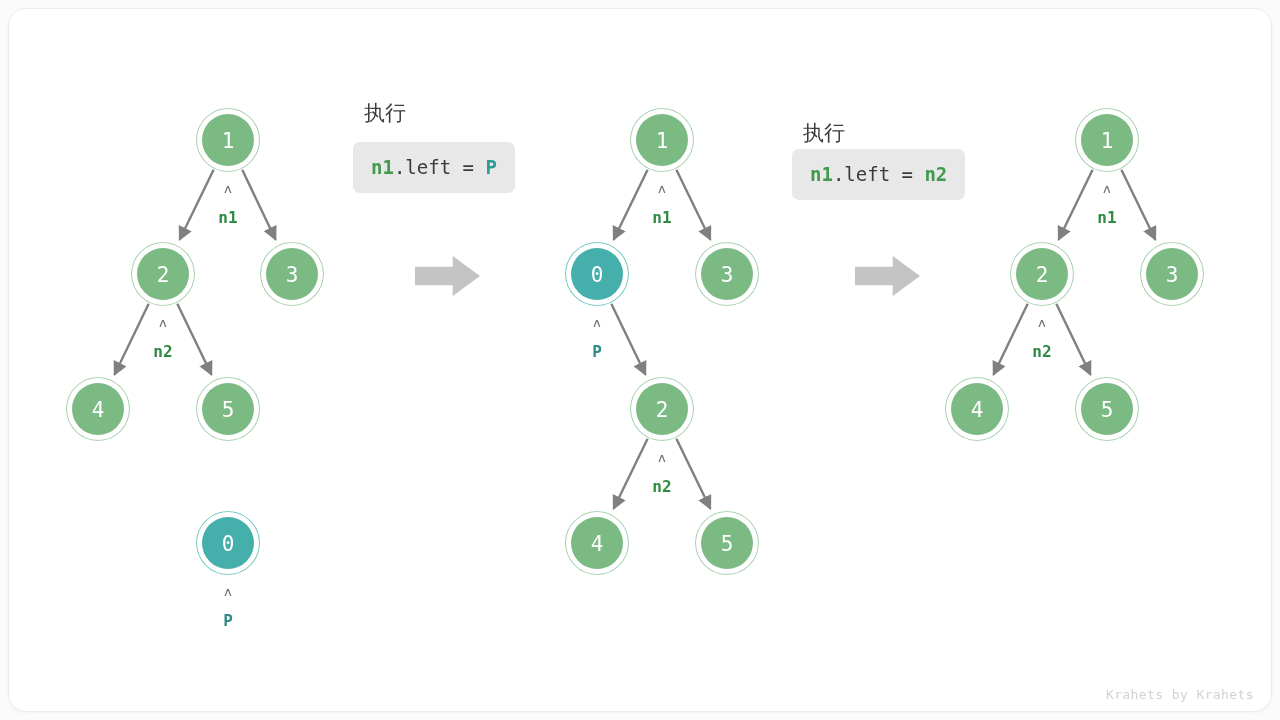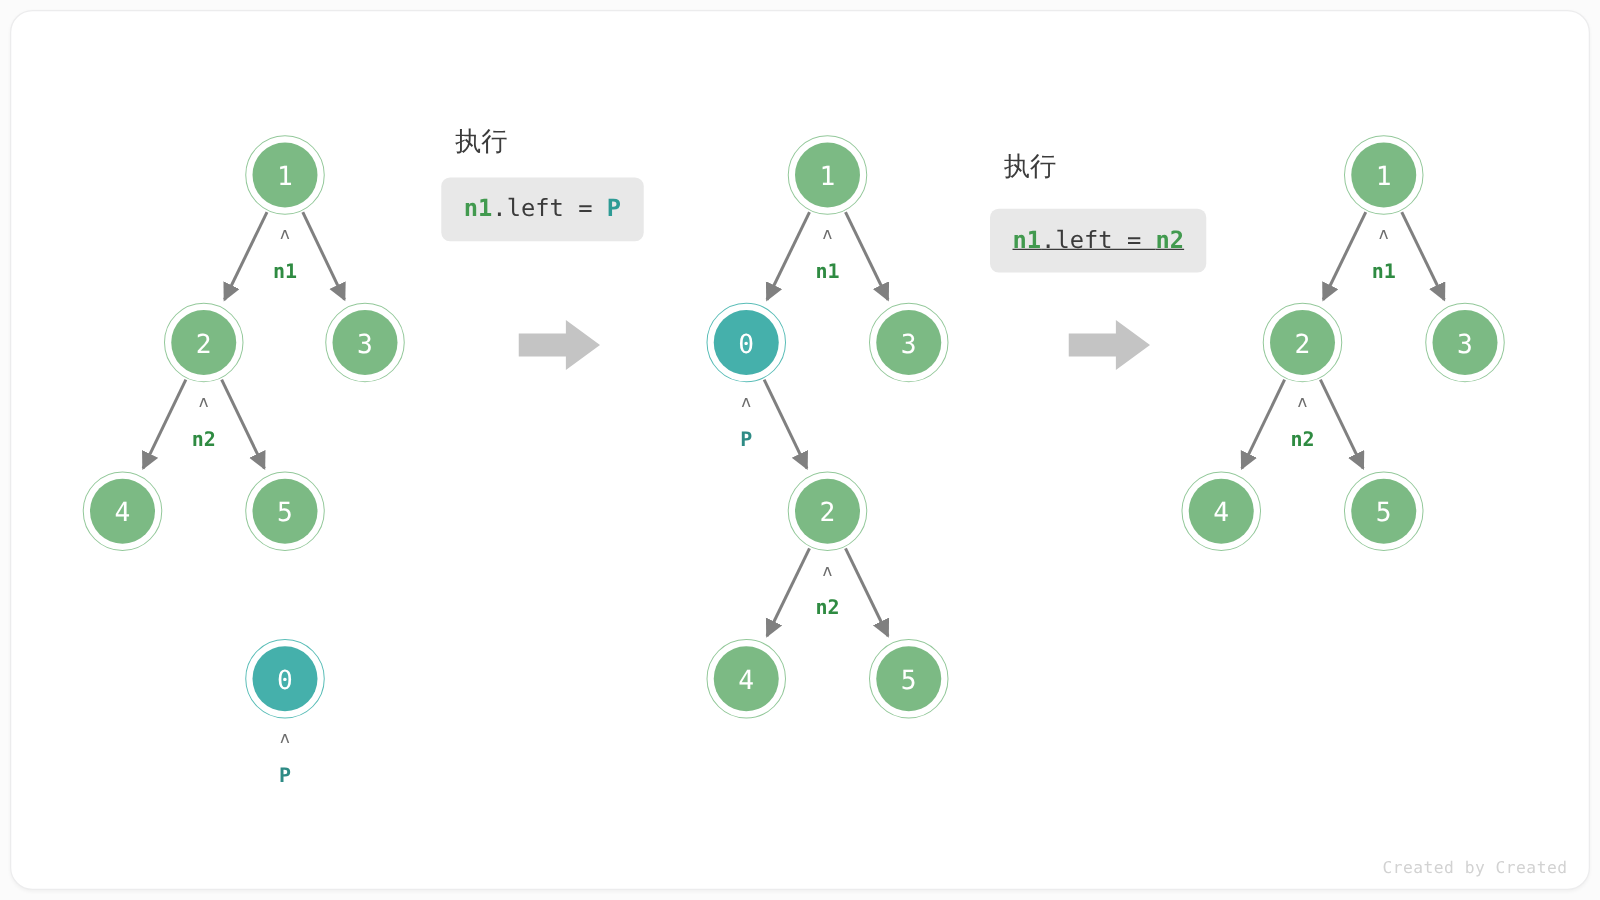--- a/index.html
+++ b/index.html
@@ -236,17 +236,17 @@
     <g id="arrows-layer">
         <polygon points="415,266.8 452.7,266.8 452.7,256 480,276 452.7,296 452.7,285.2 415,285.2" fill="#c4c4c4"></polygon>
         <polygon points="855,266.8 892.7,266.8 892.7,256 920,276 892.7,296 892.7,285.2 855,285.2" fill="#c4c4c4"></polygon>
       </g>
   </svg>
 
   <div id="overlays">
       <div class="exec-label" style="left: 364px; top: 99px;">执行</div>
       <div class="code-box" style="left: 353px; top: 142px;"><div><span class="tok-green">n1</span><span class="tok-plain">.left = </span><span class="tok-teal">P</span></div></div>
       <div class="exec-label" style="left: 803px; top: 119px;">执行</div>
-      <div class="code-box" style="left: 792px; top: 167px; text-decoration: underline;"><div><span class="tok-green">n1</span><span class="tok-plain">.left = </span><span class="tok-green">n2</span></div></div>
+      <div class="code-box" style="left: 792px; top: 149px;"><div><span class="tok-green">n1</span><span class="tok-plain">.left = </span><span class="tok-green">n2</span></div></div>
     </div>
 
-  <div class="footer">Created by Created</div>
+  <div class="footer">Krahets by Krahets</div>
 </div>
 
 </body></html>

